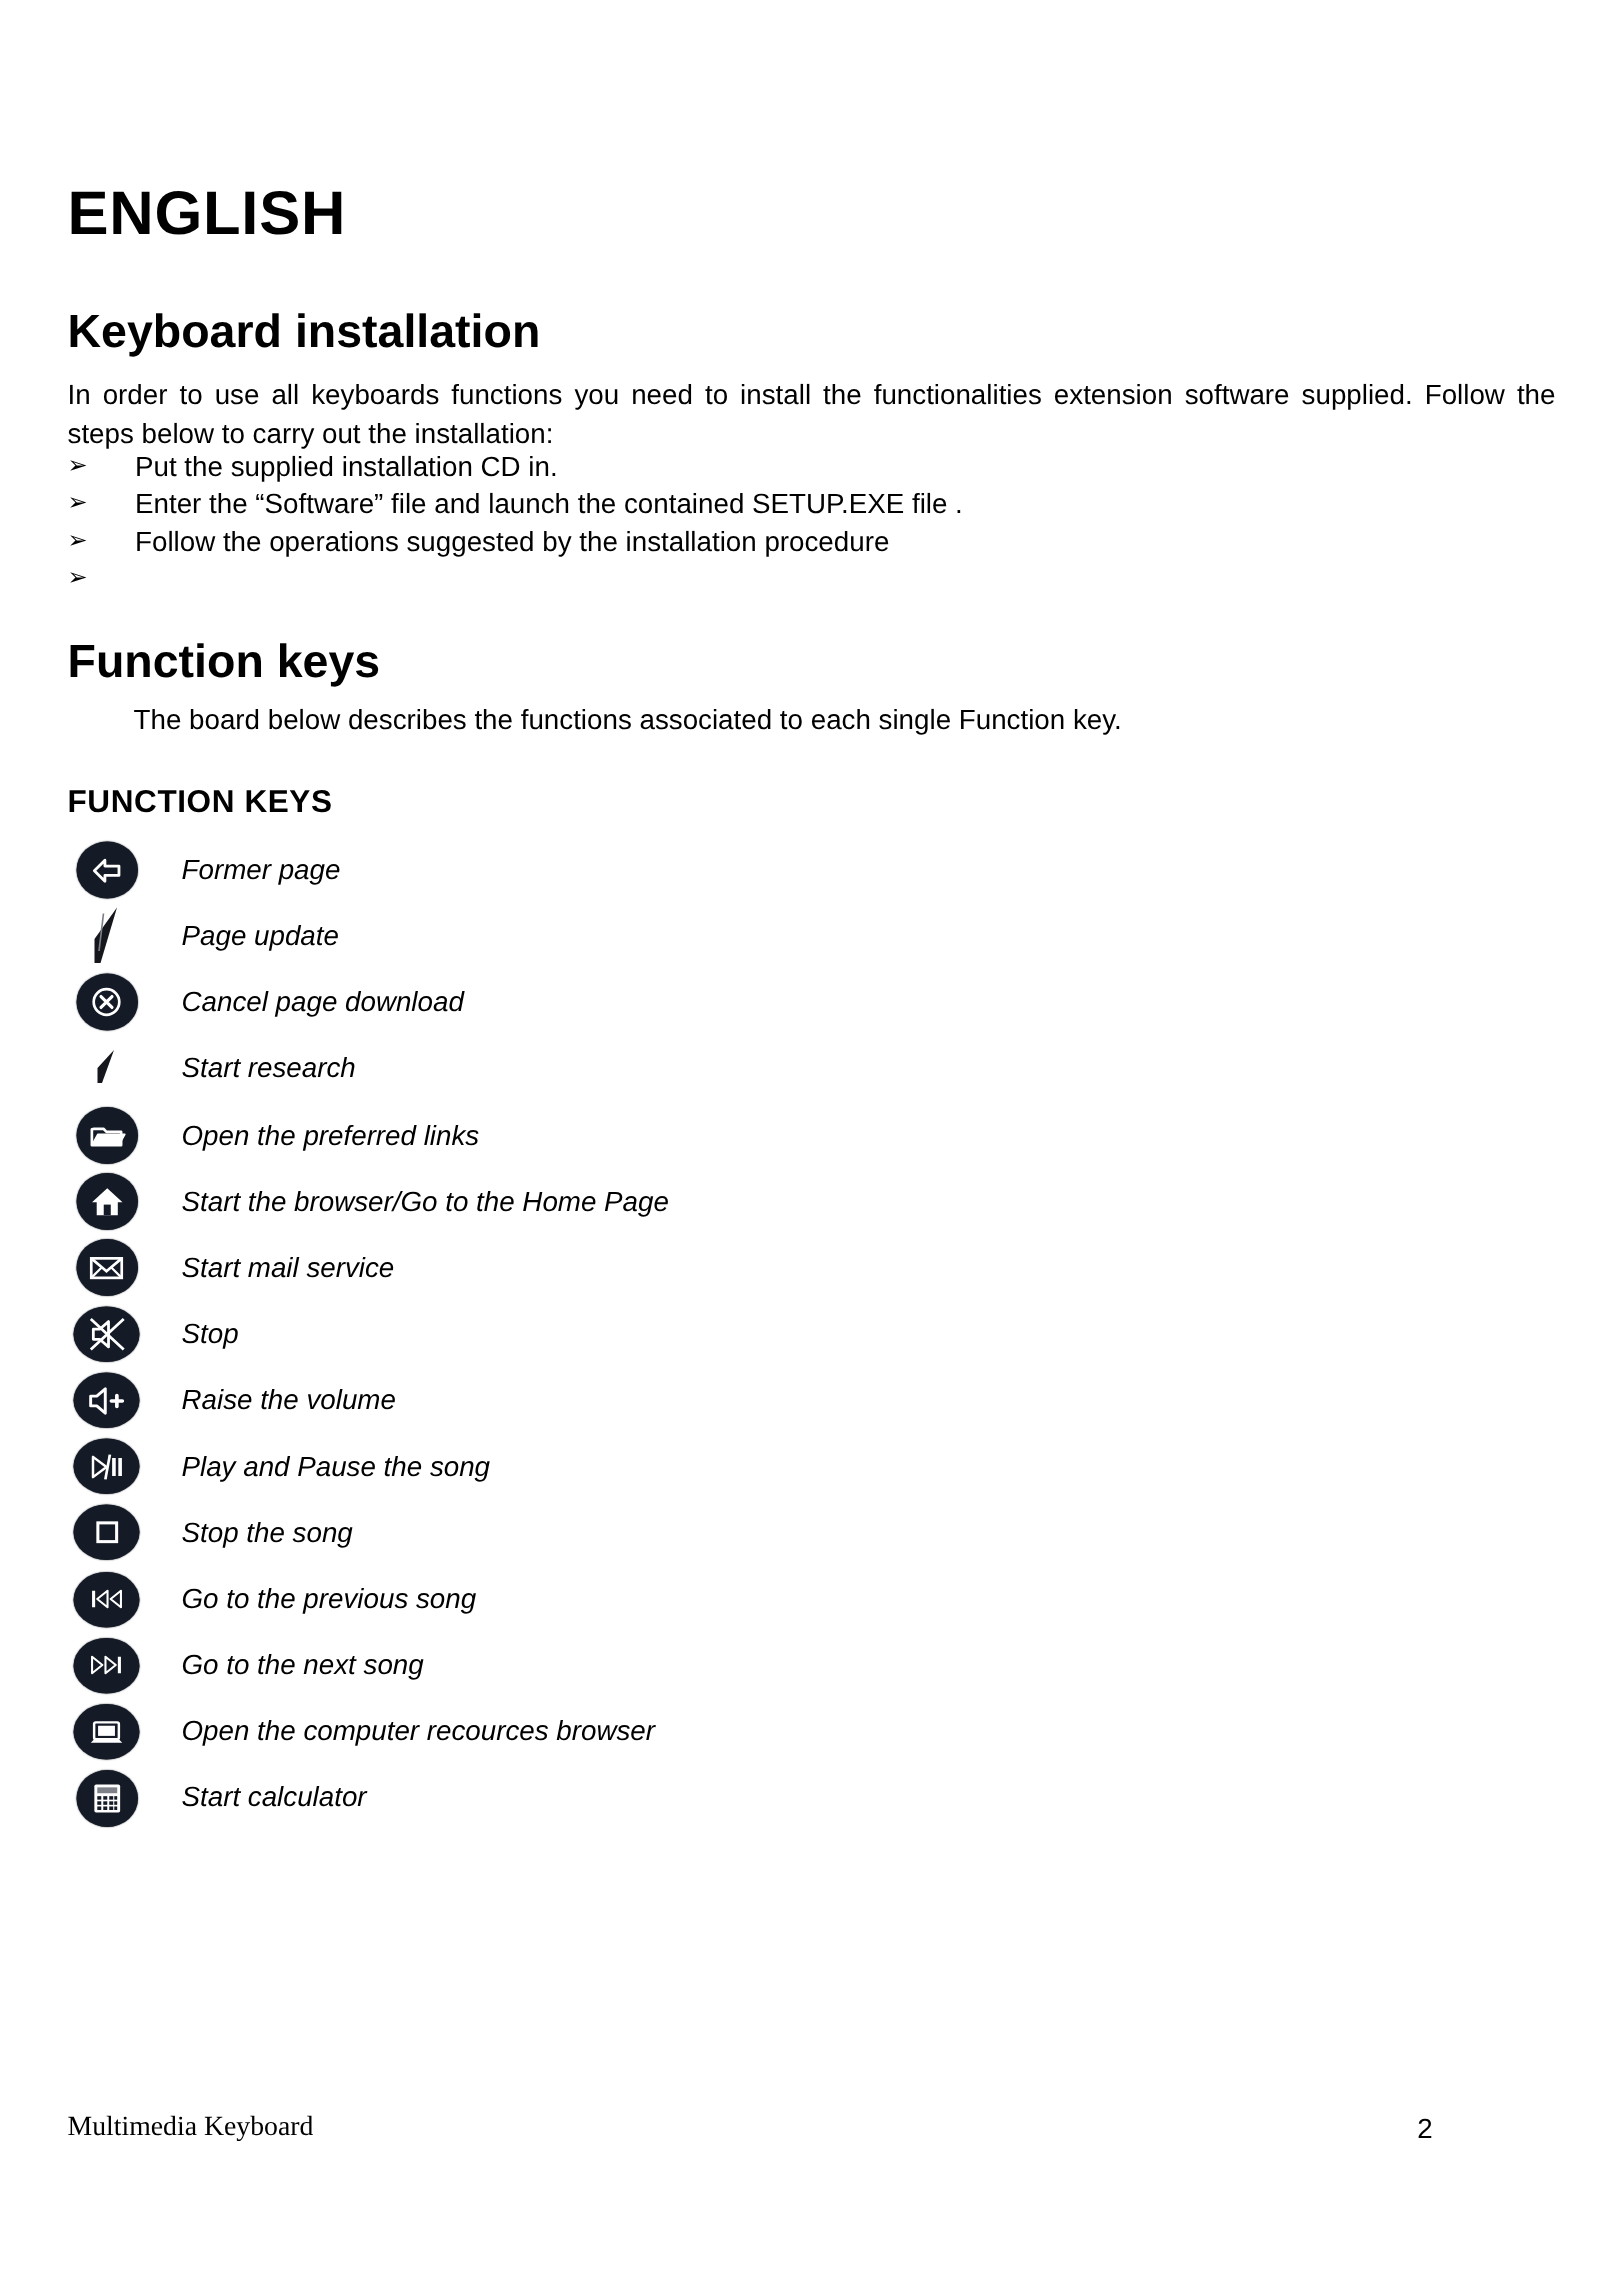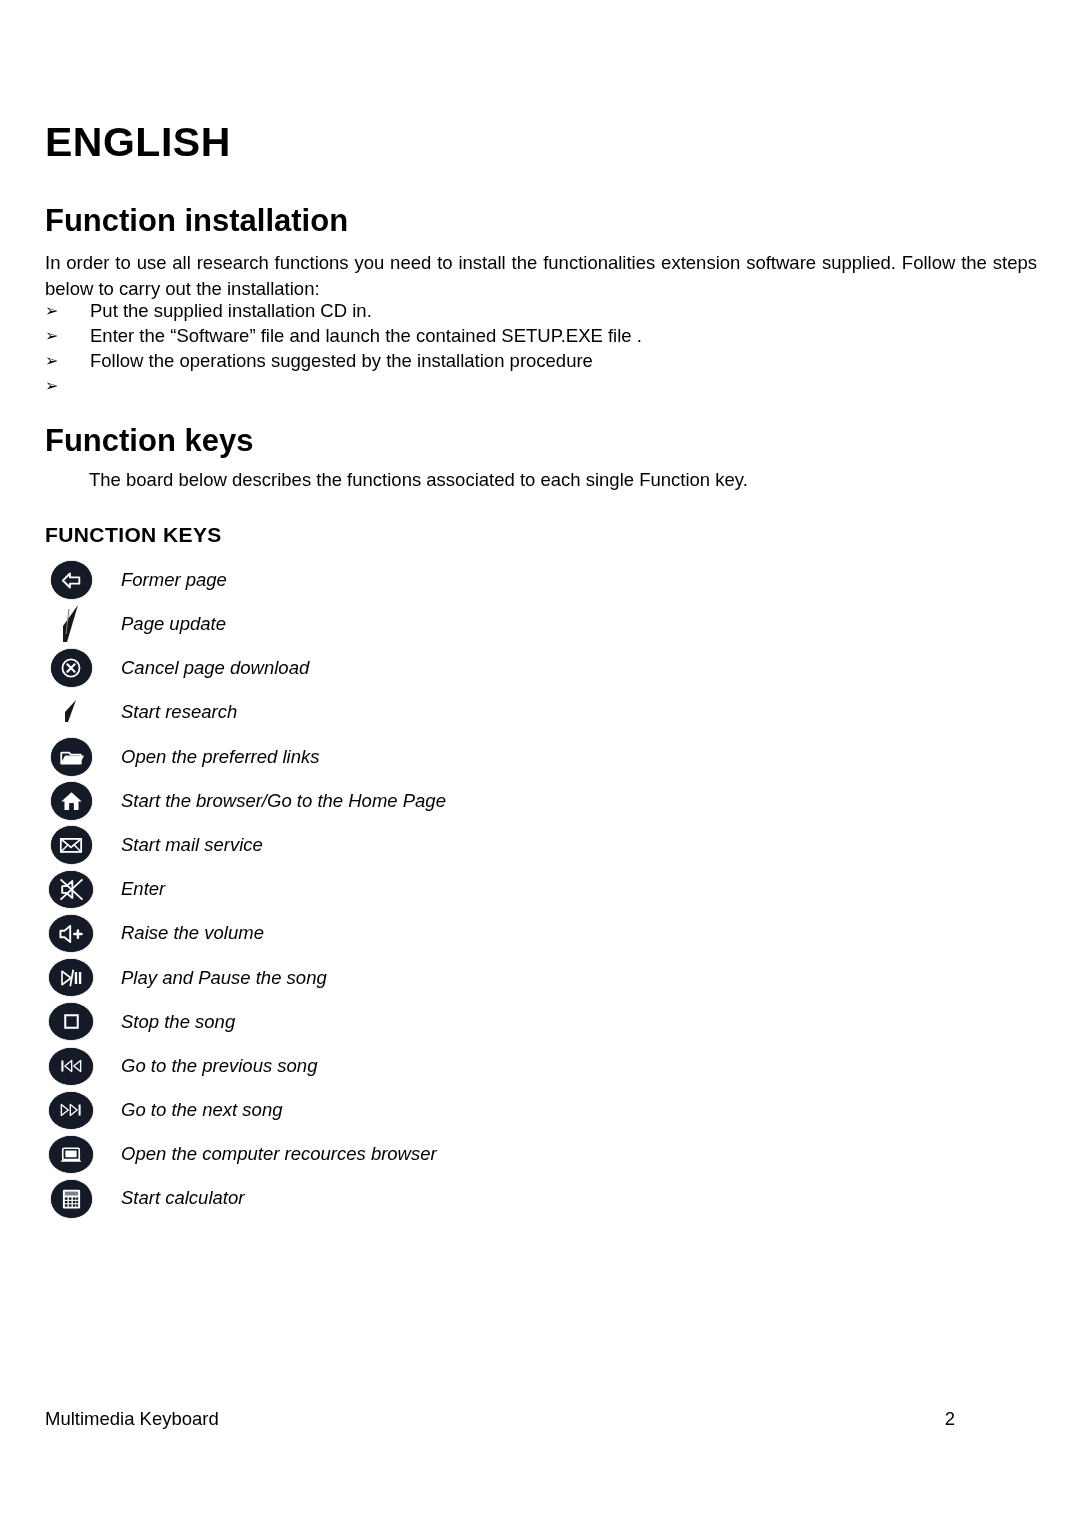--- a/index.html
+++ b/index.html
@@ -145,40 +145,41 @@
     align-items: center;
     justify-content: center;
   }
 
   
   .footer-left {
     position: absolute;
     left: 45px;
     top: 1408px;
     font-size: 18.5px;
+    font-family: Liberation Serif, serif;
   }
   .footer-page {
     position: absolute;
     left: 930px;
     top: 1408px;
     width: 40px;
     text-align: center;
     font-size: 18.5px;
   }
 </style>
 </head>
 <body>
 
 <div class="page">
 
   <div class="lang-title">ENGLISH</div>
 
-  <div class="h1 software">Function installation</div>
-
-  <div class="para intro">In order to use all research functions you need to install the functionalities extension software supplied. Follow the steps below to carry out the installation:</div>
+  <div class="h1 software">Keyboard installation</div>
+
+  <div class="para intro">In order to use all keyboards functions you need to install the functionalities extension software supplied. Follow the steps below to carry out the installation:</div>
 
   <ul class="bullets">
     <li>
       <span class="bullet-mark">➢</span>
       <span>Put the supplied installation CD in.</span>
     </li>
     <li>
       <span class="bullet-mark">➢</span>
       <span>Enter the “Software” file and launch the contained SETUP.EXE file .</span>
     </li>
@@ -276,21 +277,21 @@
       </div>
       <div class="keyrow">
         <div class="keyicon">
           <div class="badge" style="width: 44px; height: 37px;">
             <svg width="27" height="27" viewBox="0 0 32 32">
               <path d="M5 12 L10 12 L17 6 L17 26 L10 20 L5 20 Z" fill="none" stroke="#ffffff" stroke-width="2.2" stroke-linejoin="round"></path>
               <path d="M3 4 L29 28 M29 4 L3 28" stroke="#ffffff" stroke-width="2.2"></path>
             </svg>
           </div>
         </div>
-        <div class="keylabel">Enter</div>
+        <div class="keylabel">Stop</div>
       </div>
       <div class="keyrow">
         <div class="keyicon">
           <div class="badge" style="width: 44px; height: 37px;">
             <svg width="28" height="26" viewBox="0 0 32 32">
               <path d="M3 12 L8 12 L15 6 L15 26 L8 20 L3 20 Z" fill="none" stroke="#ffffff" stroke-width="2.4" stroke-linejoin="round"></path>
               <path d="M20 16 L29 16 M24.5 11.5 L24.5 20.5" stroke="#ffffff" stroke-width="3" stroke-linecap="round"></path>
             </svg>
           </div>
         </div>

